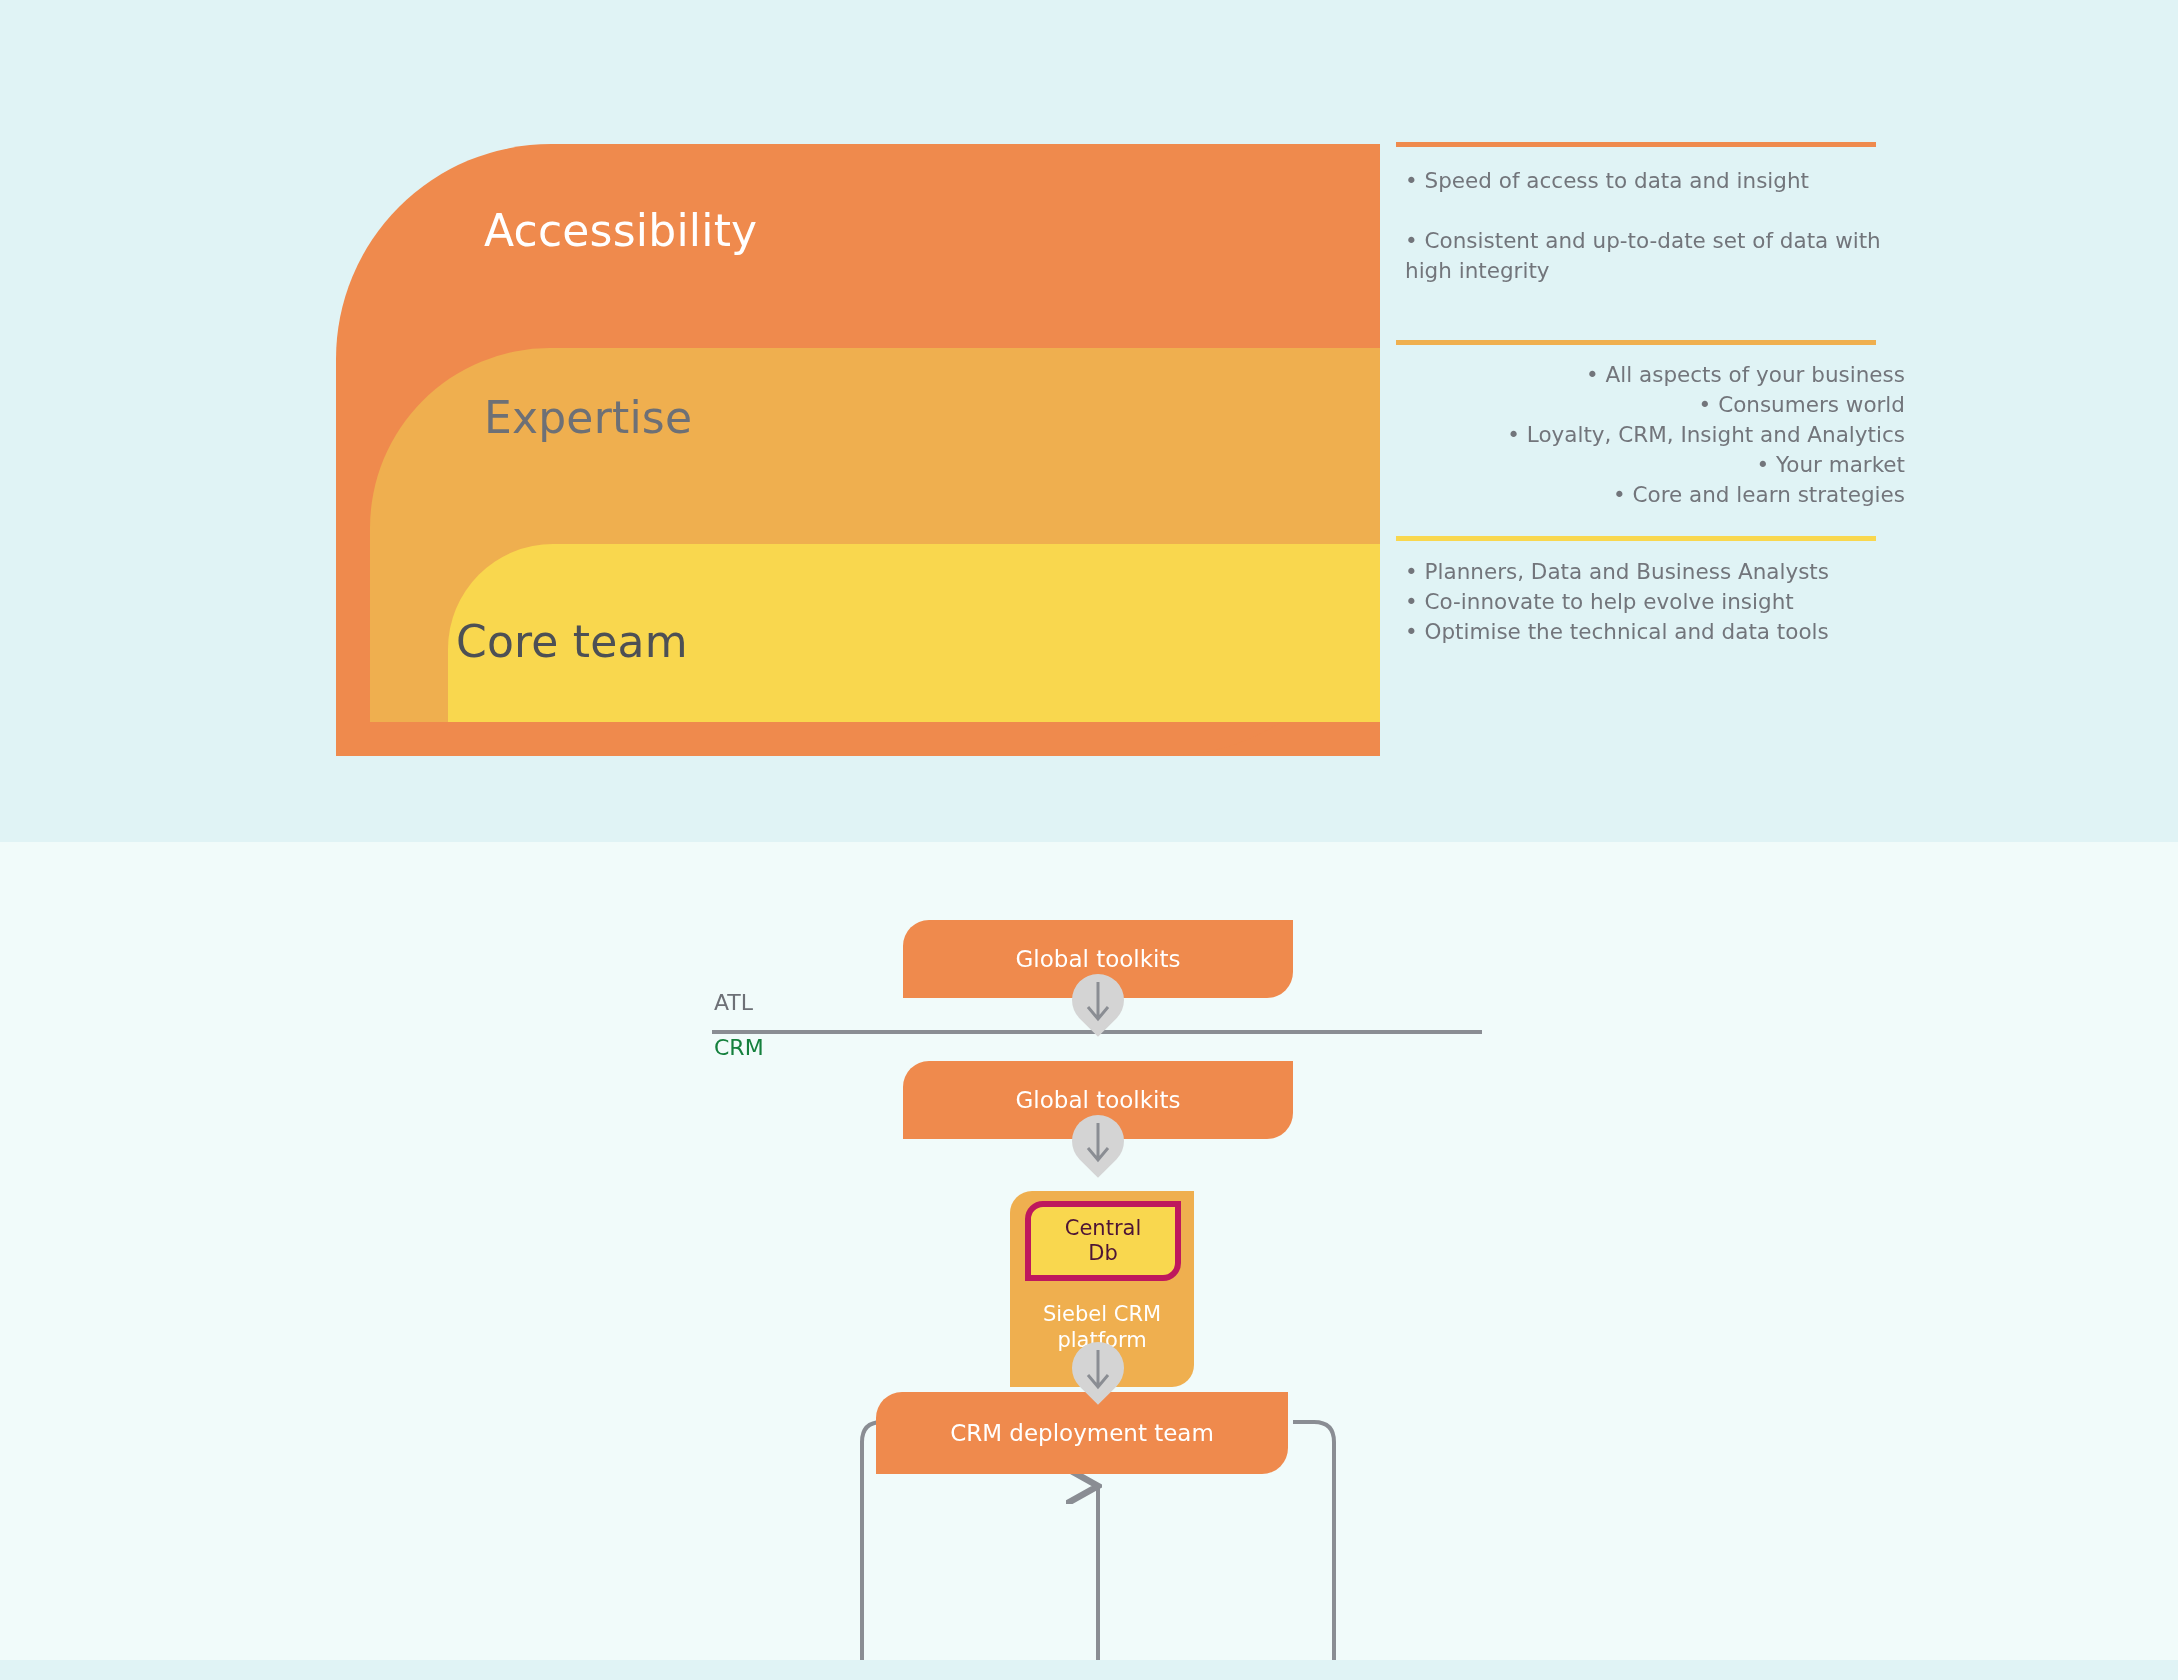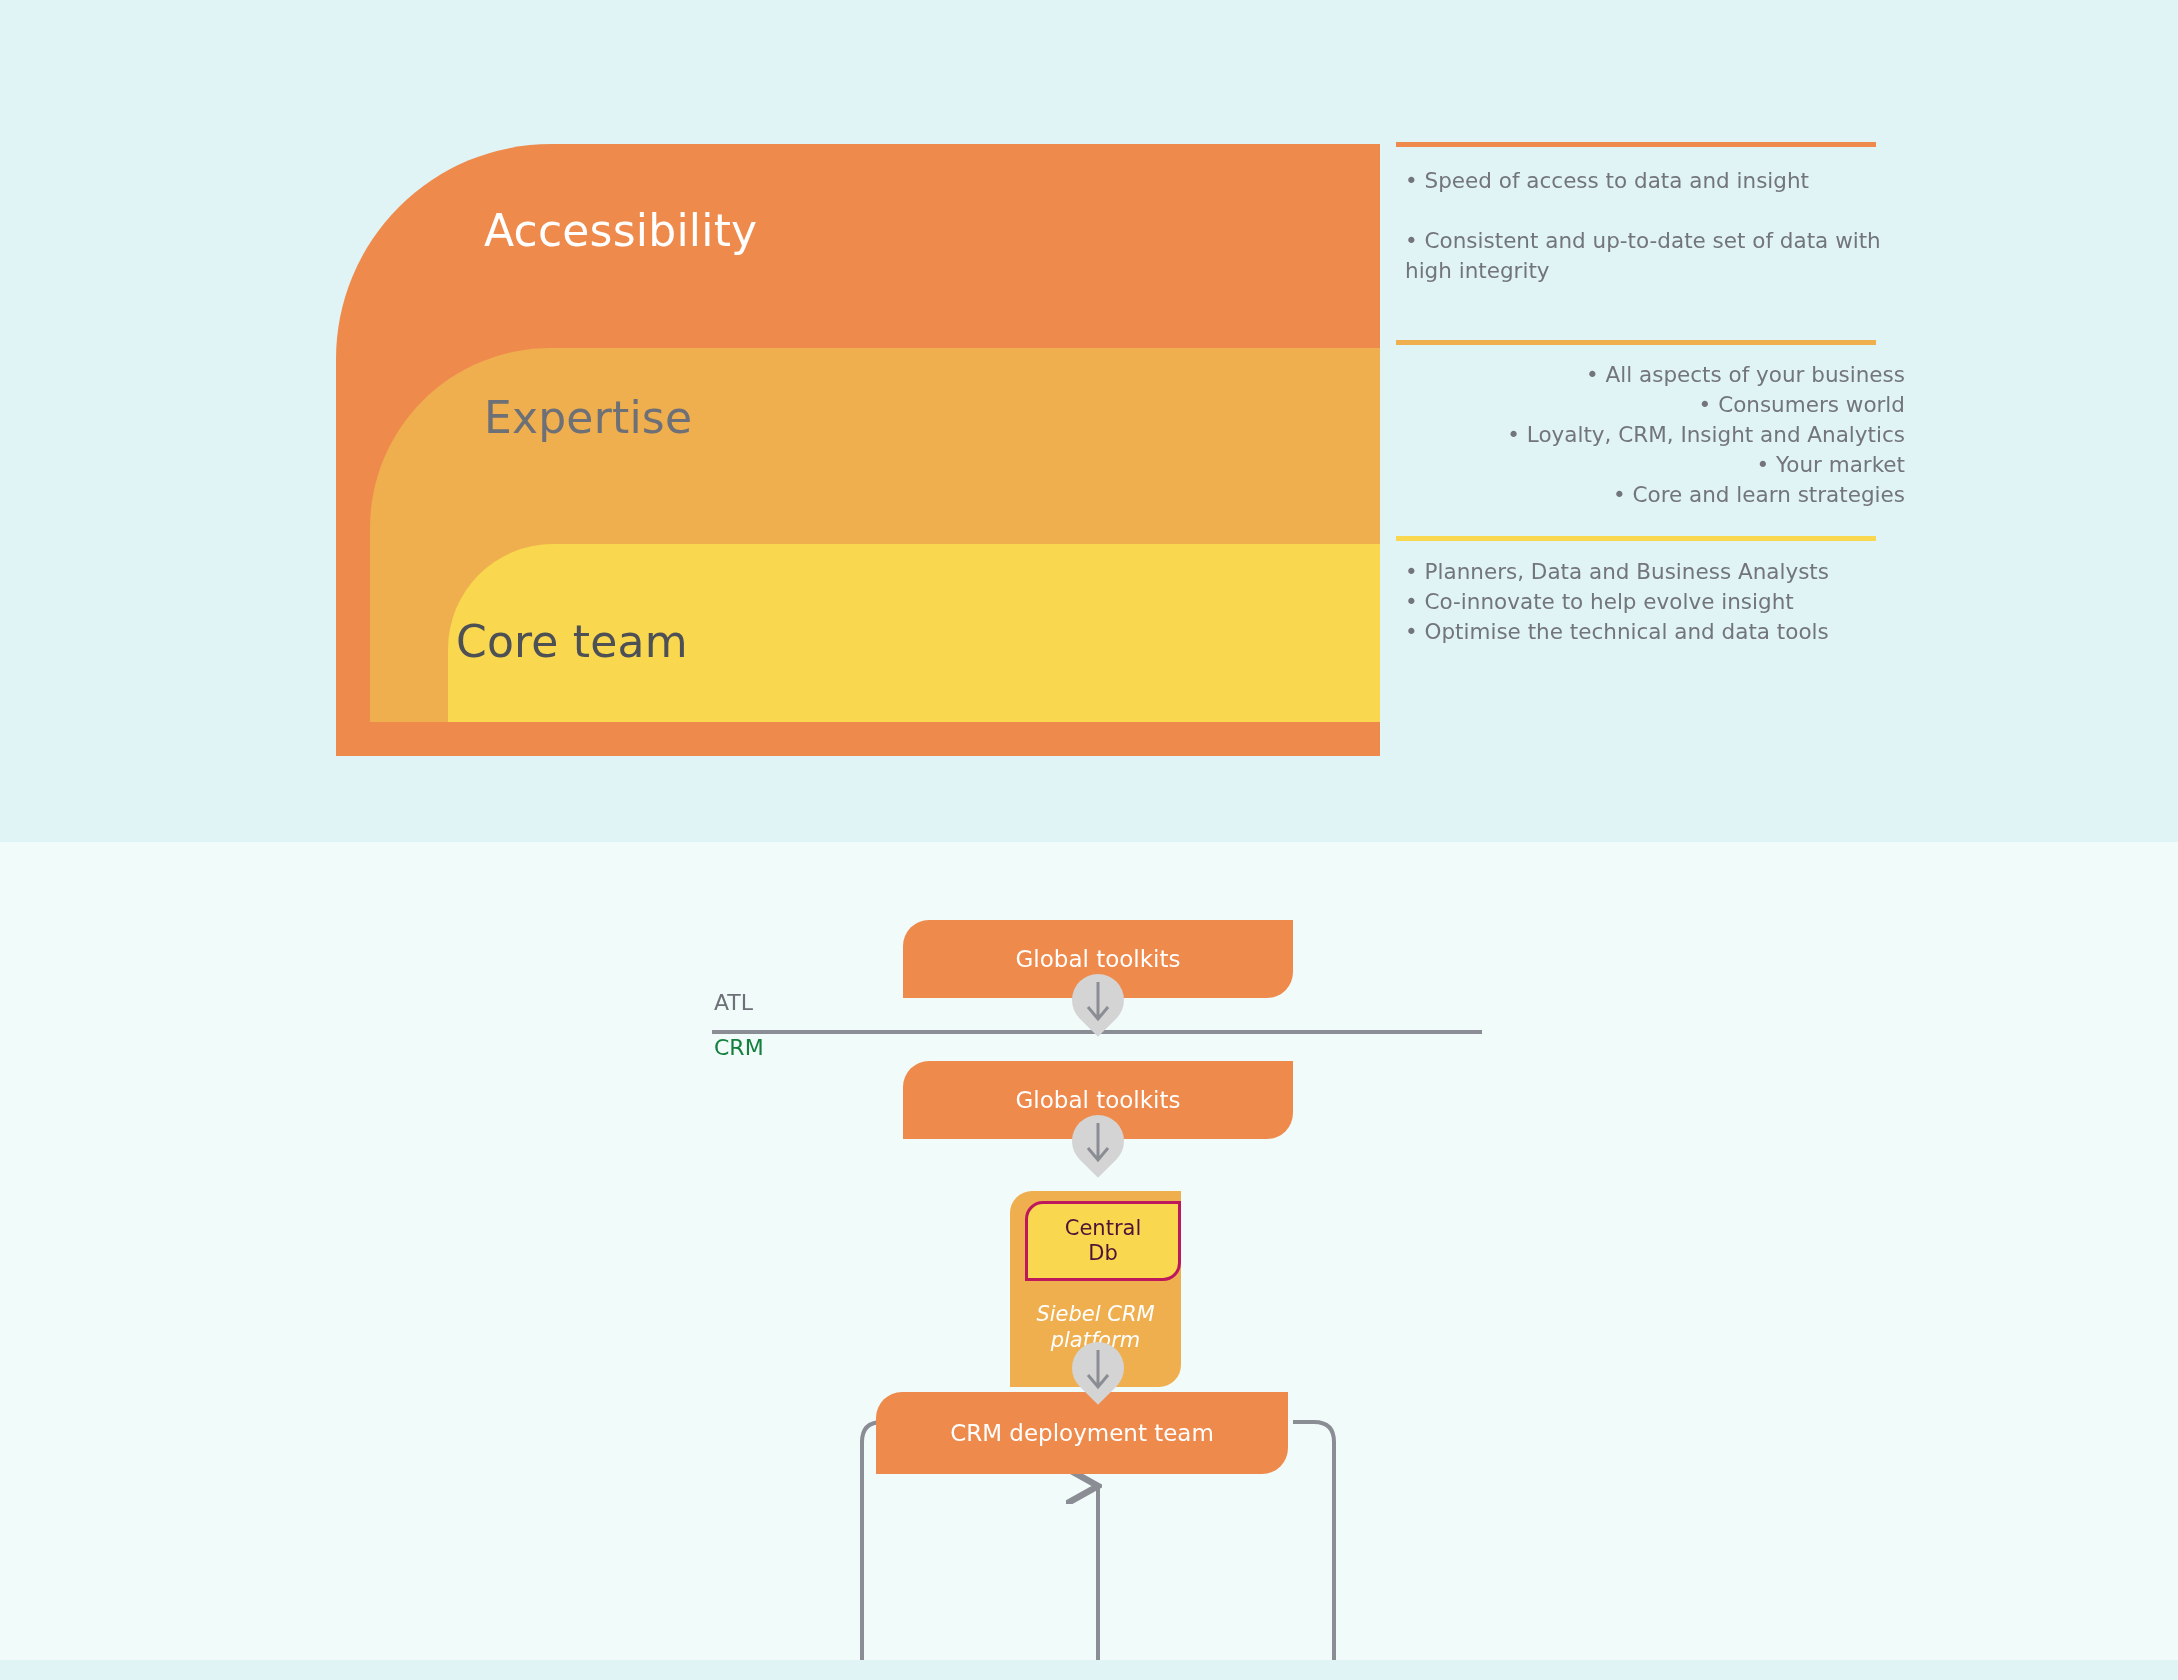--- a/index.html
+++ b/index.html
@@ -98,30 +98,30 @@
     font-size: 23px; line-height: 28px;
   }
   .node-orange { background: #EF8A4D; border-radius: 26px 0 26px 0; }
 
   .gt1 { left: 903px; top: 78px;  width: 390px; height: 78px; }
   .gt2 { left: 903px; top: 219px; width: 390px; height: 78px; }
   .deploy { left: 876px; top: 550px; width: 412px; height: 82px; }
 
   
   .siebel {
-    position: absolute; left: 1010px; top: 349px; width: 171px; height: 196px;
-    background: #EFAF4F; border-radius: 22px 0 22px 0; font-style: italic;
+    position: absolute; left: 1010px; top: 349px; width: 184px; height: 196px;
+    background: #EFAF4F; border-radius: 22px 0 22px 0;
   }
   .siebel-label {
     position: absolute; left: 0; right: 0; top: 110px;
     text-align: center; color: #FFFFFF; font-size: 21px; line-height: 26px;
   }
   .centraldb {
     position: absolute; left: 1025px; top: 359px; width: 156px; height: 80px;
-    background: #F9D74E; border: 3px solid #be185d;
+    background: #F9D74E; border: 6px solid #be185d;
     border-radius: 18px 0 18px 0;
     display: flex; align-items: center; justify-content: center;
     color: #4D1436; font-size: 21px; line-height: 25px; text-align: center;
   }
 
   
   .divider {
     position: absolute; left: 712px; top: 188px; width: 770px; height: 4px;
     background: #8A8D93;
   }

